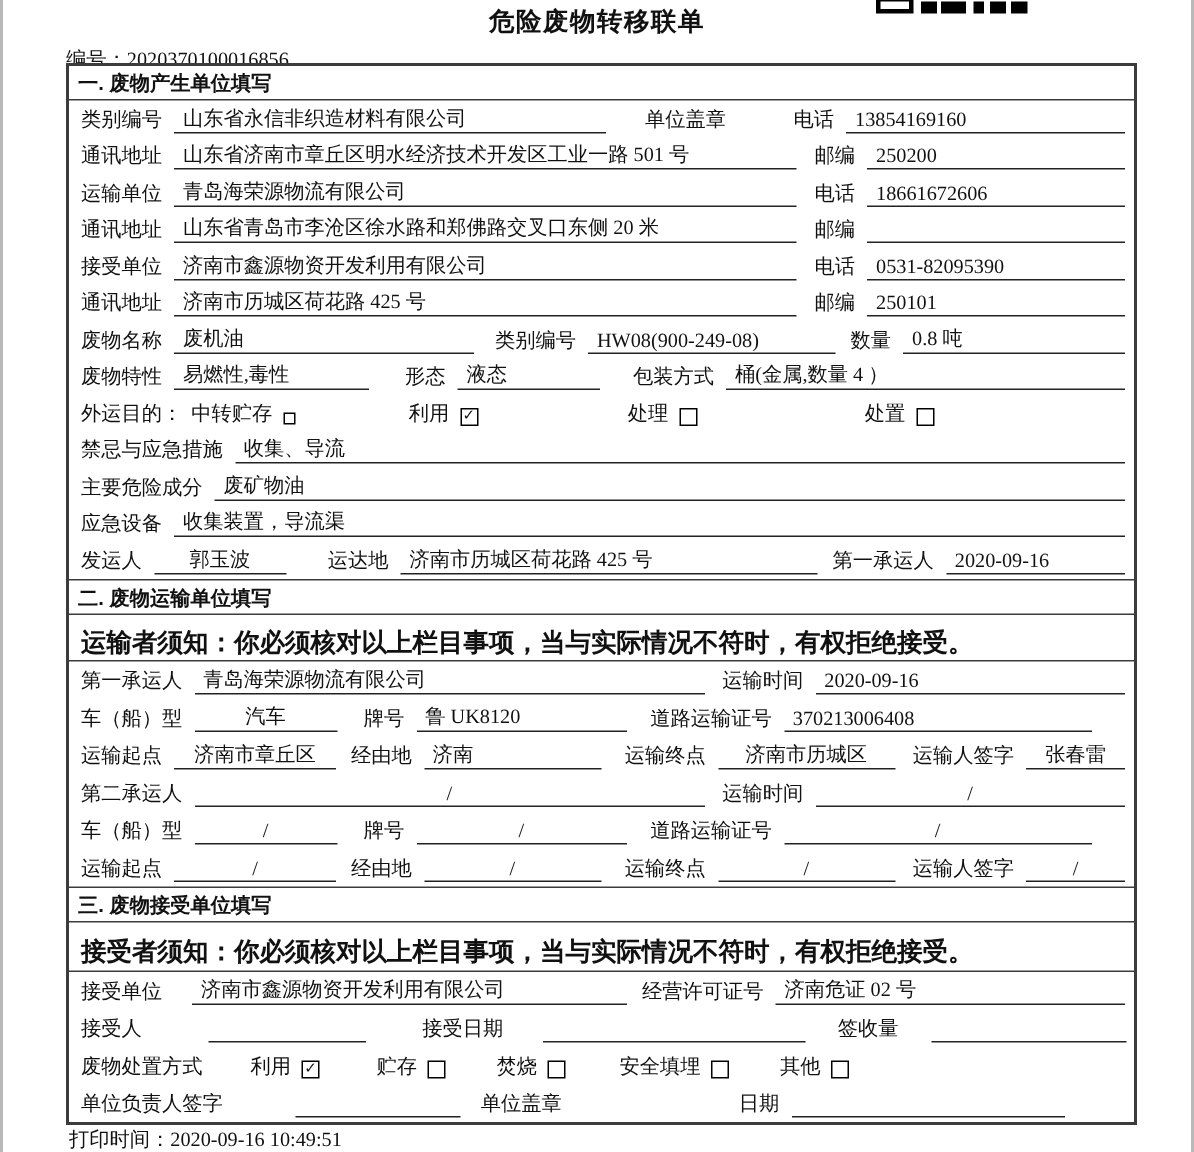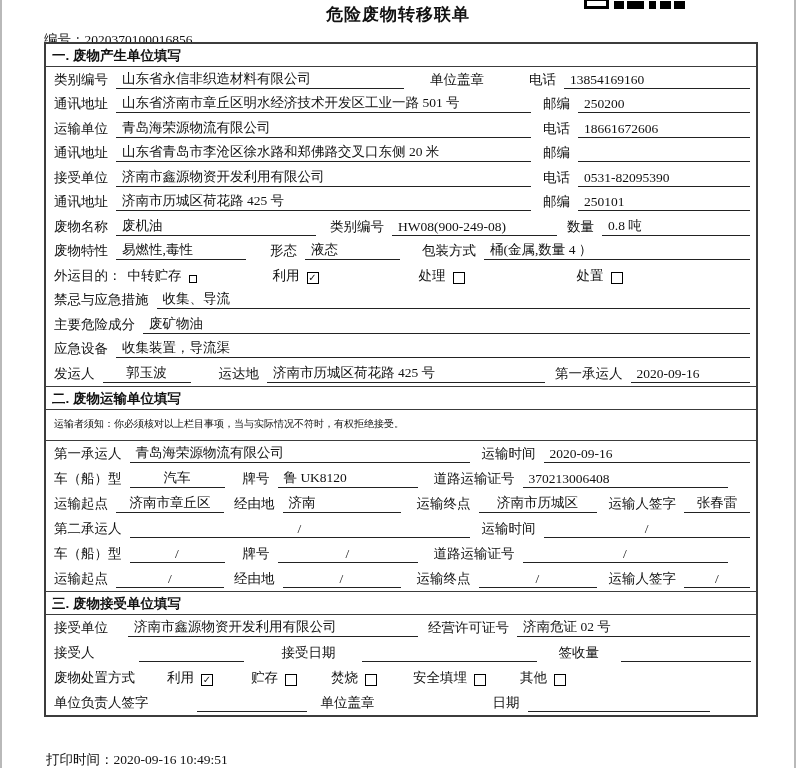--- a/index.html
+++ b/index.html
@@ -34,22 +34,22 @@
     border:2px solid #3c3c3c; background:#fff;
   }
   .sec {
     font-family:"Liberation Sans","DejaVu Sans",sans-serif;
     font-weight:bold; font-size:13.5px;
     padding:3px 6px 2px; height:23px;
     border-bottom:1.5px solid #3c3c3c;
   }
   .sec.mid { border-top:1.5px solid #3c3c3c; height:24px; }
   .notice {
-    font-size:10px; padding:7px 8px 6px; height:31px;
-    border-bottom:1.5px solid #3c3c3c; white-space:nowrap;
+    font-size:17px; padding:7px 8px 6px; height:31px;
+    border-bottom:1.5px solid #3c3c3c; white-space:nowrap;font-weight:bold;
   }
   .row {
     display:flex; align-items:flex-end;
     padding:0 6px 3px 8px; height:24.5px;
     font-size:13.5px; white-space:nowrap;
   }
   .row25  { height:25px; }
   .lb { flex:none; }
   .u {
     border-bottom:1px solid #222;
@@ -237,20 +237,21 @@
     <span class="u uc" style="width:108px">/</span>
     <span class="lb" style="margin-left:10px">经由地</span>
     <span class="u uc" style="width:118px">/</span>
     <span class="lb" style="margin-left:16px">运输终点</span>
     <span class="u uc" style="width:118px">/</span>
     <span class="lb" style="margin-left:12px">运输人签字</span>
     <span class="u uc uflex">/</span>
   </div>
 
   <div class="sec mid">三. 废物接受单位填写</div>
+  <div class="notice" style="height:33px;padding-top:8px">接受者须知：你必须核对以上栏目事项，当与实际情况不符时，有权拒绝接受。</div>
 
   <div class="row row25">
     <span class="lb">接受单位</span>
     <span class="u" style="width:290px;margin-left:20px">济南市鑫源物资开发利用有限公司</span>
     <span class="lb" style="margin-left:10px">经营许可证号</span>
     <span class="u uflex">济南危证 02 号</span>
   </div>
 
   <div class="row row25">
     <span class="lb">接受人</span>

